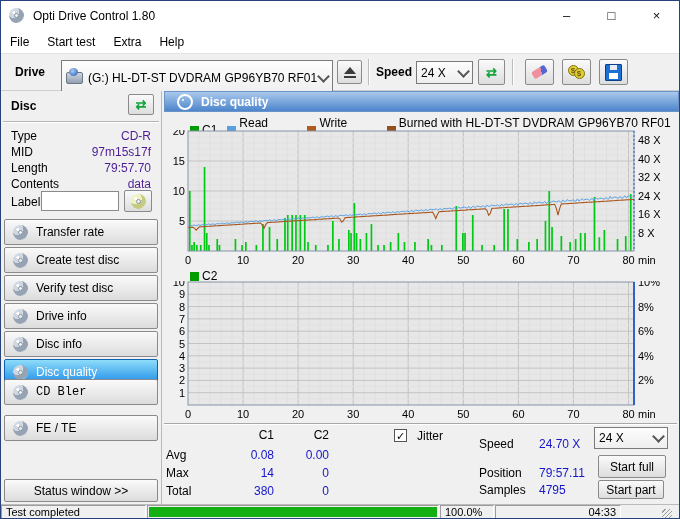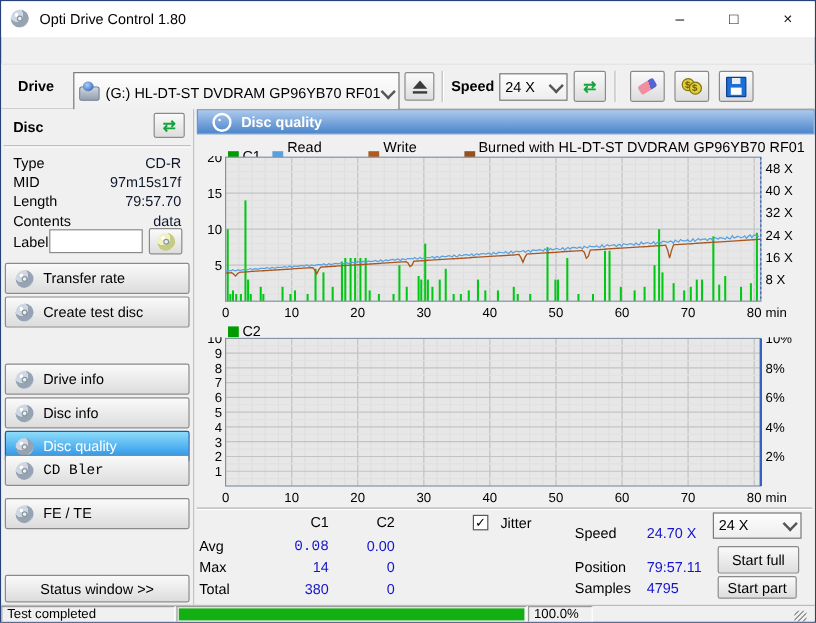--- a/index.html
+++ b/index.html
@@ -49,21 +49,21 @@
   .coins{position:relative;width:18px;height:14px;}
   .coin{position:absolute;width:11px;height:11px;border-radius:50%;background:#e2cf38;border:1px solid #837310;
        color:#6b5e08;font-size:8px;font-weight:bold;display:flex;align-items:center;justify-content:center;box-sizing:border-box;}
   .floppy{width:15px;height:15px;background:#1d6fd6;border:1px solid #0c3f8c;border-radius:1px;position:relative;}
   .floppy::before{content:"";position:absolute;top:0;left:4px;width:7px;height:5px;background:#e8eef8;}
   .floppy::after{content:"";position:absolute;bottom:1px;left:3px;width:9px;height:6px;background:#fff;}
   
   .sidebar{position:absolute;left:0;top:90px;width:161px;height:413px;background:#f0f0f0;
            border-right:1px solid #b9b9b9;box-sizing:border-box;}
   .srow-label{position:absolute;left:10px;}
-  .srow-value{position:absolute;right:10px;color:#0f172a;text-align:right;}
+  .srow-value{position:absolute;right:10px;color:#4c1d95;text-align:right;}
   .sdiv{position:absolute;left:2px;right:2px;height:0;border-top:1px solid #b5b5b5;border-bottom:1px solid #fff;}
   .sbtn{position:absolute;left:3px;width:154px;height:26px;display:flex;align-items:center;gap:8px;padding:0 8px;
         background:linear-gradient(#fafafa,#dcdcdc);border:1px solid #8a8a8a;border-radius:2px;box-sizing:border-box;}
   .sbtn.active{background:linear-gradient(#8ddcf9,#1e8ce8);border:1px solid #1060b0;color:#fff;}
   .inputbox{position:absolute;background:#fff;border:1px solid #8a8a8a;box-sizing:border-box;font:inherit;padding:1px 3px;}
   
   .main{position:absolute;left:161px;top:90px;width:519px;height:413px;background:#f0f0f0;}
   .mhead{position:absolute;left:2px;top:0;width:515px;height:21px;
          background:linear-gradient(#aac9ec,#4d85cc);border:1px solid #6a94c8;box-sizing:border-box;
          display:flex;align-items:center;gap:8px;padding-left:12px;color:#fff;font-weight:bold;}
@@ -94,20 +94,26 @@
   <div class="titlebar">
     <span class="cd abs" style="left:8px;top:7px;"></span>
     <span class="title-text">Opti Drive Control 1.80</span>
     <div class="winbtns">
       <div class="winbtn">–</div>
       <div class="winbtn">□</div>
       <div class="winbtn">×</div>
     </div>
   </div>
 
+  <div class="menubar">
+    <span class="menu-item">File</span>
+    <span class="menu-item">Start test</span>
+    <span class="menu-item">Extra</span>
+    <span class="menu-item">Help</span>
+  </div>
 
   <div class="toolbar">
     <span class="abs bold" style="left:14px;top:11px;">Drive</span>
     <div class="combo" style="left:60px;top:6px;width:272px;height:35px;">
       <span class="drv"></span>
       <span style="white-space:nowrap;overflow:hidden;">(G:)   HL-DT-ST DVDRAM GP96YB70 RF01</span>
       <span class="chv"></span>
     </div>
     <div class="tbtn" style="left:336px;top:6px;width:25px;height:24px;">
       <span class="eject"></span>
@@ -158,20 +164,24 @@
       <span class="cd gold"></span>
     </div>
 
     <div class="sbtn" style="top:128px;">
       <span class="cd"></span>
       <span>Transfer rate</span>
     </div>
     <div class="sbtn" style="top:156px;">
       <span class="cd"></span>
       <span>Create test disc</span>
+    </div>
+    <div class="sbtn" style="top:184px;">
+      <span class="cd"></span>
+      <span>Verify test disc</span>
     </div>
     <div class="sbtn" style="top:212px;">
       <span class="cd"></span>
       <span>Drive info</span>
     </div>
     <div class="sbtn" style="top:240px;">
       <span class="cd"></span>
       <span>Disc info</span>
     </div>
     <div class="sbtn active" style="top:268px;">
@@ -469,21 +479,21 @@
           <text x="466.5" y="137" text-anchor="middle">80</text>
           <text x="476" y="137" text-anchor="start">min</text>
         </svg></div>
 
     <div class="groove" style="left:2px;top:332px;width:513px;"></div>
 
     <span class="statlbl bold" style="left:62px;top:337px;width:50px;text-align:right;font-weight:normal;">C1</span>
     <span class="statlbl" style="left:117px;top:337px;width:50px;text-align:right;">C2</span>
 
     <span class="statlbl" style="left:4px;top:357px;">Avg</span>
-    <span class="statval rv" style="left:62px;top:357px;width:50px;font-family:Liberation Mono, monospace;">0.08</span>
+    <span class="statval rv" style="left:62px;top:357px;width:50px;">0.08</span>
     <span class="statval rv" style="left:117px;top:357px;width:50px;">0.00</span>
     <span class="statlbl" style="left:4px;top:375px;">Max</span>
     <span class="statval rv" style="left:62px;top:375px;width:50px;">14</span>
     <span class="statval rv" style="left:117px;top:375px;width:50px;">0</span>
     <span class="statlbl" style="left:4px;top:393px;">Total</span>
     <span class="statval rv" style="left:62px;top:393px;width:50px;">380</span>
     <span class="statval rv" style="left:117px;top:393px;width:50px;">0</span>
 
     <div class="checkbox" style="left:232px;top:338px;" id="jitterbox">✓</div>
     <span class="statlbl" style="left:255px;top:338px;">Jitter</span>
@@ -506,18 +516,19 @@
       <span>Start part</span>
     </div>
   </div>
 
   <div class="statusbar">
     <div class="scell" style="width:145px;">Test completed</div>
     <div class="scell" style="width:292px;padding:1px;">
       <div id="progfill" style="height: 10px; width: 100%; background: rgb(18, 176, 18);"></div>
     </div>
     <div class="scell" style="width:54px;">100.0%</div>
+    <div class="scell" style="width:126px;text-align:right;">04:33</div>
     <div class="scell" style="flex:1;border-color:transparent;display:flex;">
       <span class="grip"></span>
     </div>
   </div>
 
 </div>
 
 </body></html>

